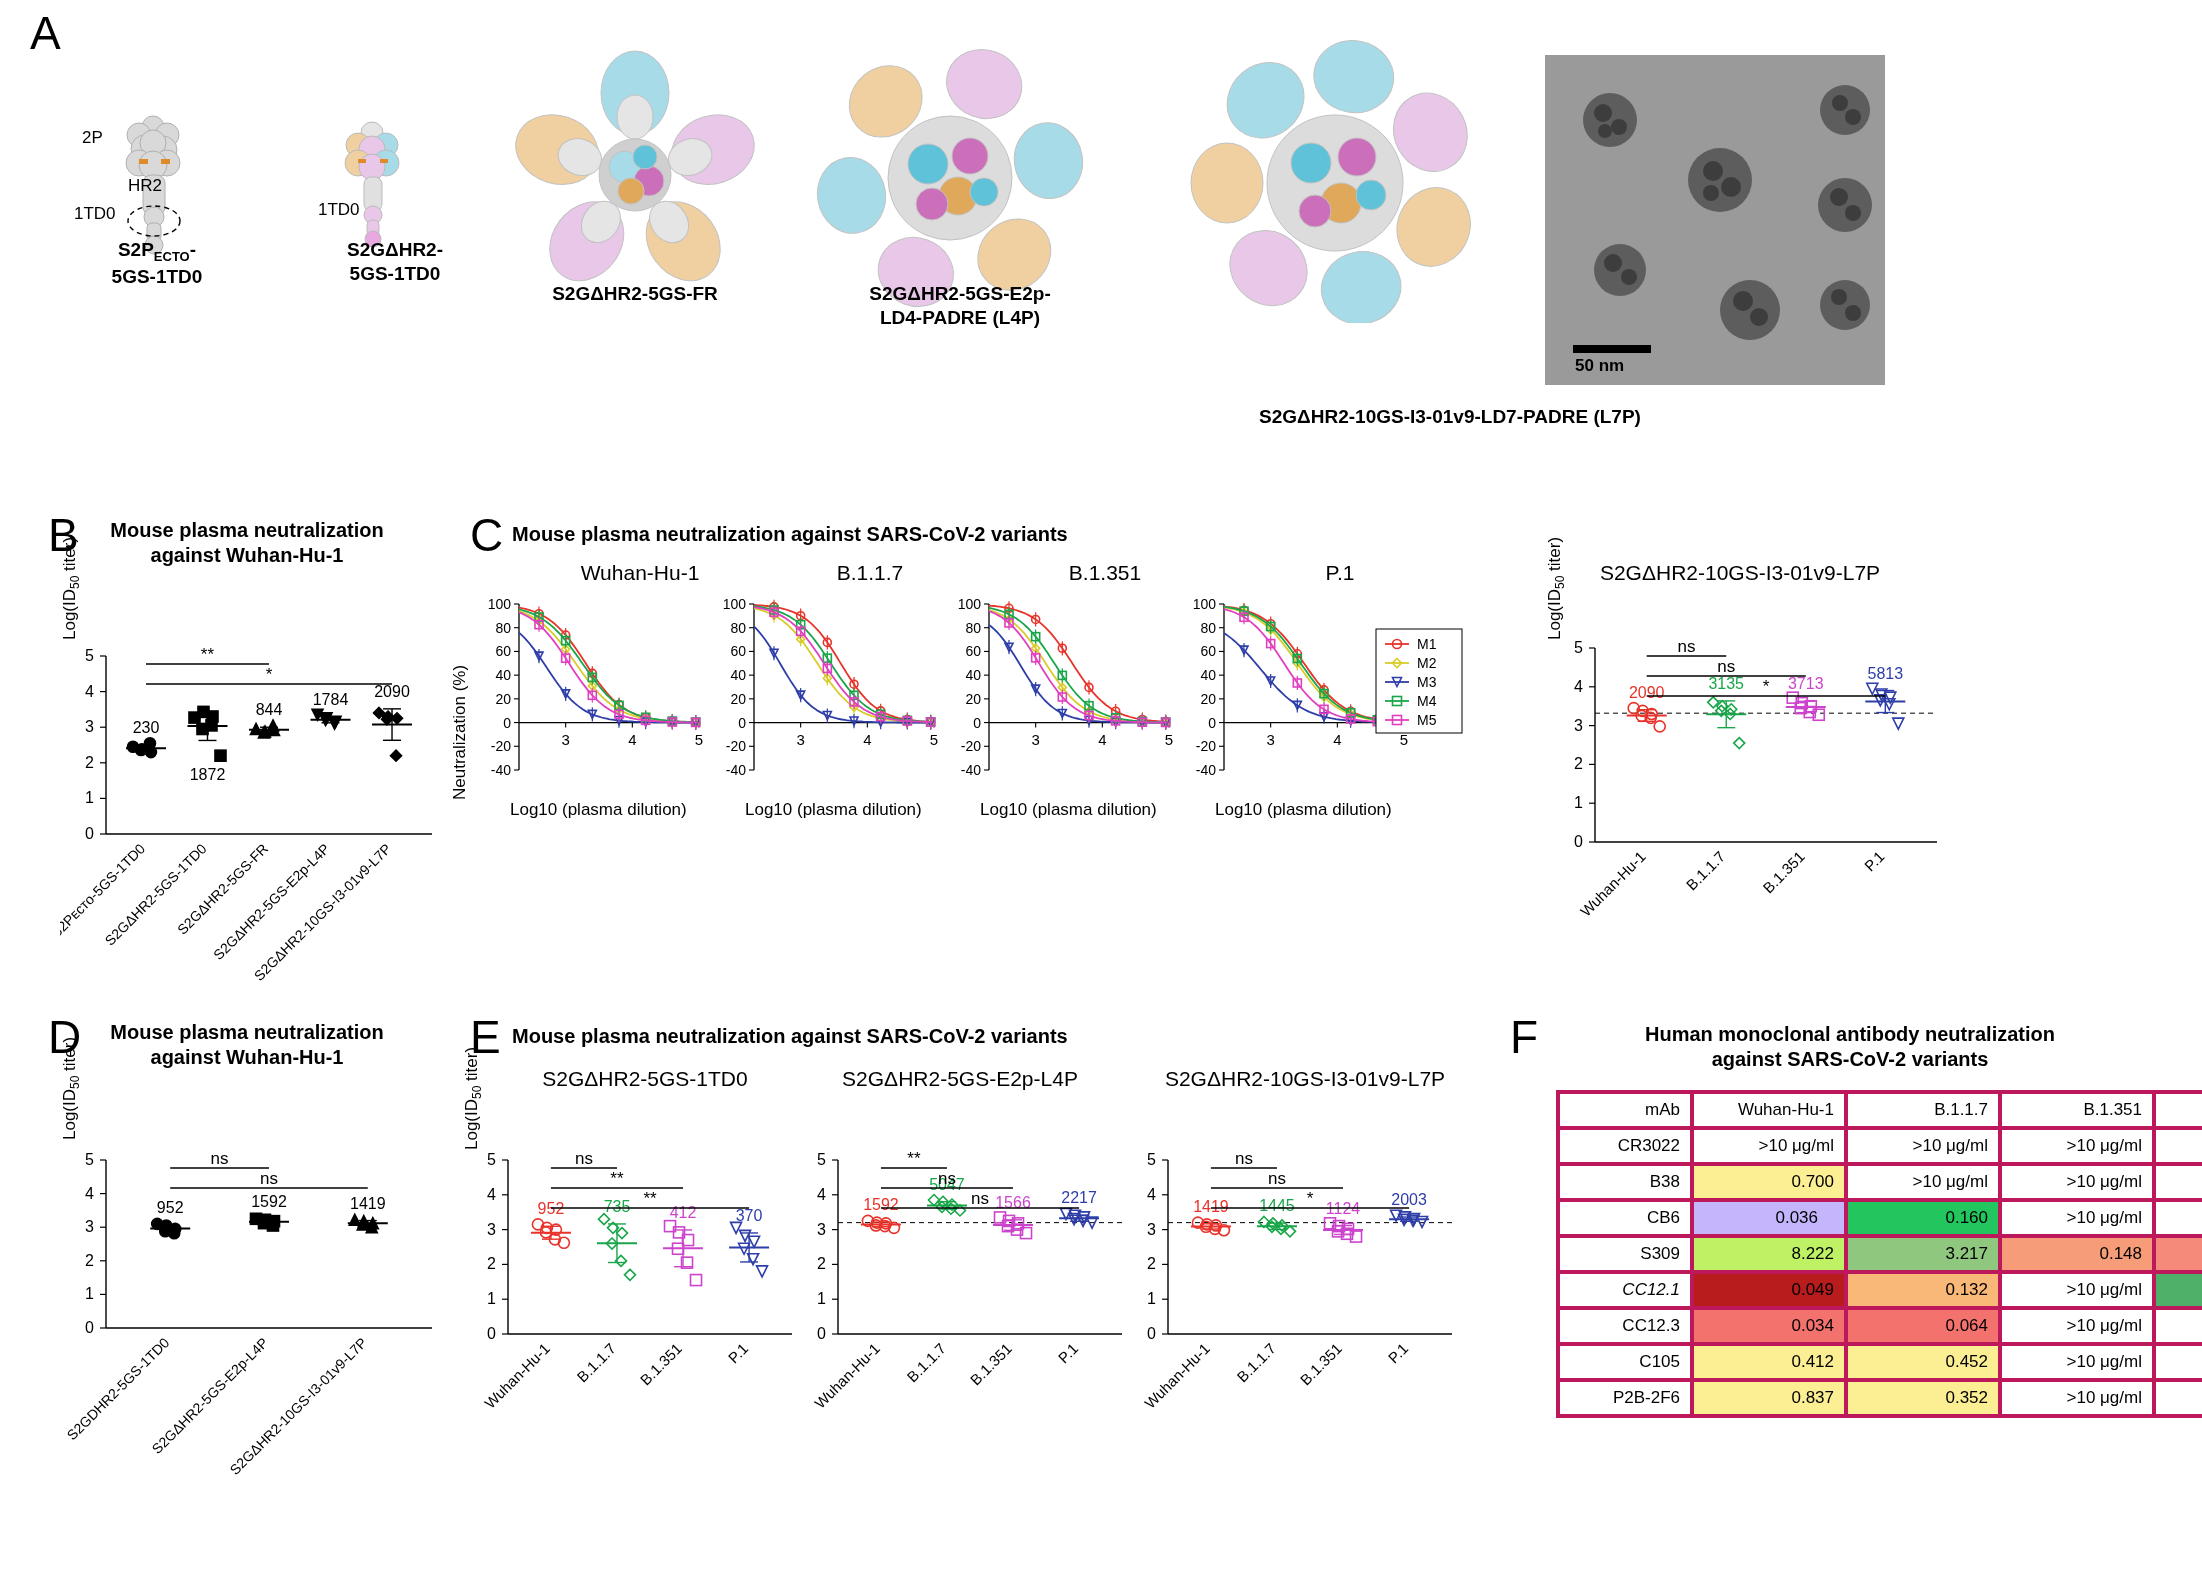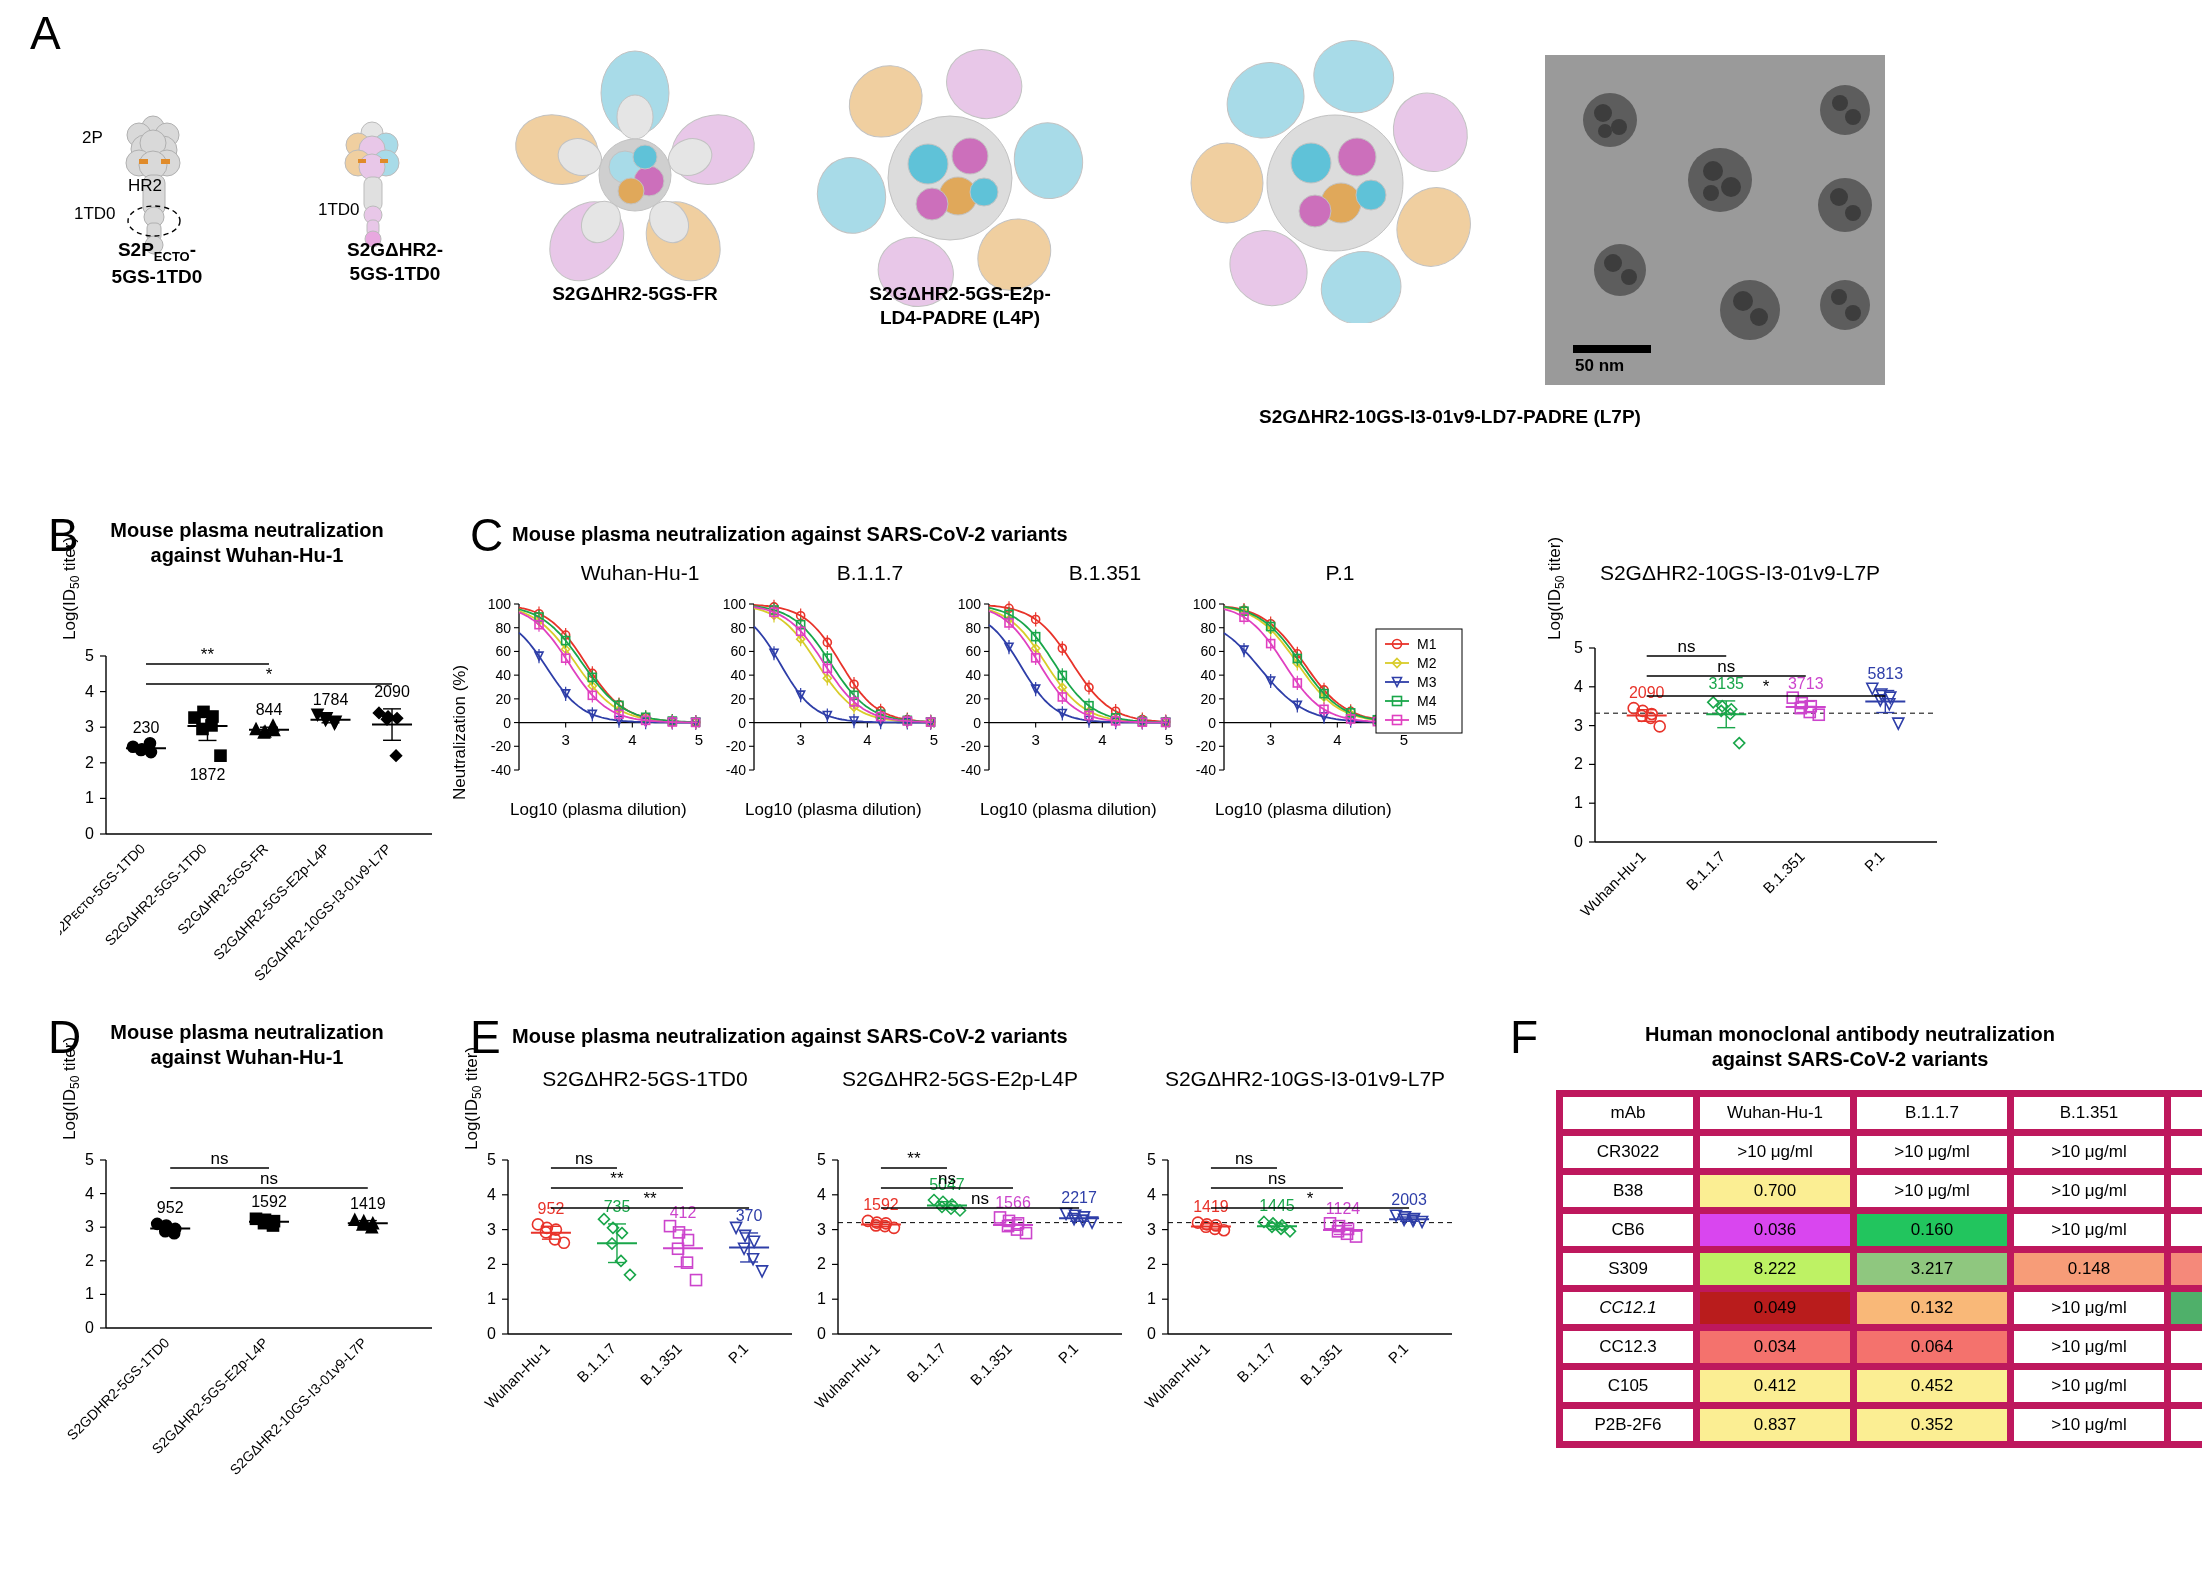--- a/index.html
+++ b/index.html
@@ -3,21 +3,21 @@
 <meta charset="utf-8">
 <style>
   html,body{margin:0;padding:0;background:#fff;}
   body{width:2202px;height:1580px;position:relative;font-family:"Liberation Sans",sans-serif;color:#000;}
   .panel-letter{position:absolute;font-size:46px;font-weight:400;font-family:"Liberation Sans",sans-serif;}
   .ttl{position:absolute;font-size:20px;font-weight:bold;text-align:center;line-height:1.25;}
   .lbl{position:absolute;font-size:18px;}
   svg{display:block;}
   .cap{position:absolute;font-size:19px;font-weight:bold;text-align:center;line-height:1.25;}
   table.fmat{border-collapse:collapse;font-size:17px;}
-  table.fmat td,table.fmat th{border:7px solid #be185d;text-align:center;padding:3px 6px;font-weight:normal;}
+  table.fmat td,table.fmat th{border:4px solid #be185d;text-align:right;padding:3px 6px;font-weight:normal;}
 </style>
 </head>
 <body>
 
 <div class="panel-letter" style="left:30px;top:6px;">A</div>
 
 <svg style="position:absolute;left:95px;top:105px;" width="120" height="155" viewBox="0 0 120 155">
   <g fill="#d9d9d9" stroke="#b0b0b0" stroke-width="1">
     <circle cx="58" cy="22" r="11"></circle>
       <circle cx="44" cy="30" r="12"></circle>
@@ -1112,21 +1112,21 @@
         </tr>
         <tr>
           <td style="padding: 6px 10px;">B38</td>
           <td style="background: rgb(251, 238, 147); padding: 6px 10px;">0.700</td>
           <td style="background: rgb(255, 255, 255); padding: 6px 10px;">&gt;10 μg/ml</td>
           <td style="background: rgb(255, 255, 255); padding: 6px 10px;">&gt;10 μg/ml</td>
           <td style="background: rgb(255, 255, 255); padding: 6px 10px;">&gt;10 μg/ml</td>
         </tr>
         <tr>
           <td style="padding: 6px 10px;">CB6</td>
-          <td style="background: #d946ef; padding: 6px 26px;">0.036</td>
+          <td style="background: #c4b5fd; padding: 6px 26px;">0.036</td>
           <td style="background: #22c55e; padding: 6px 10px;">0.160</td>
           <td style="background: rgb(255, 255, 255); padding: 6px 10px;">&gt;10 μg/ml</td>
           <td style="background: rgb(255, 255, 255); padding: 6px 10px;">&gt;10 μg/ml</td>
         </tr>
         <tr>
           <td style="padding: 6px 10px;">S309</td>
           <td style="background: #bef264; padding: 6px 10px;">8.222</td>
           <td style="background: rgb(143, 199, 127); padding: 6px 10px;">3.217</td>
           <td style="background: rgb(247, 156, 120); padding: 6px 10px;">0.148</td>
           <td style="background: rgb(245, 137, 122); padding: 6px 10px;">0.107</td>

